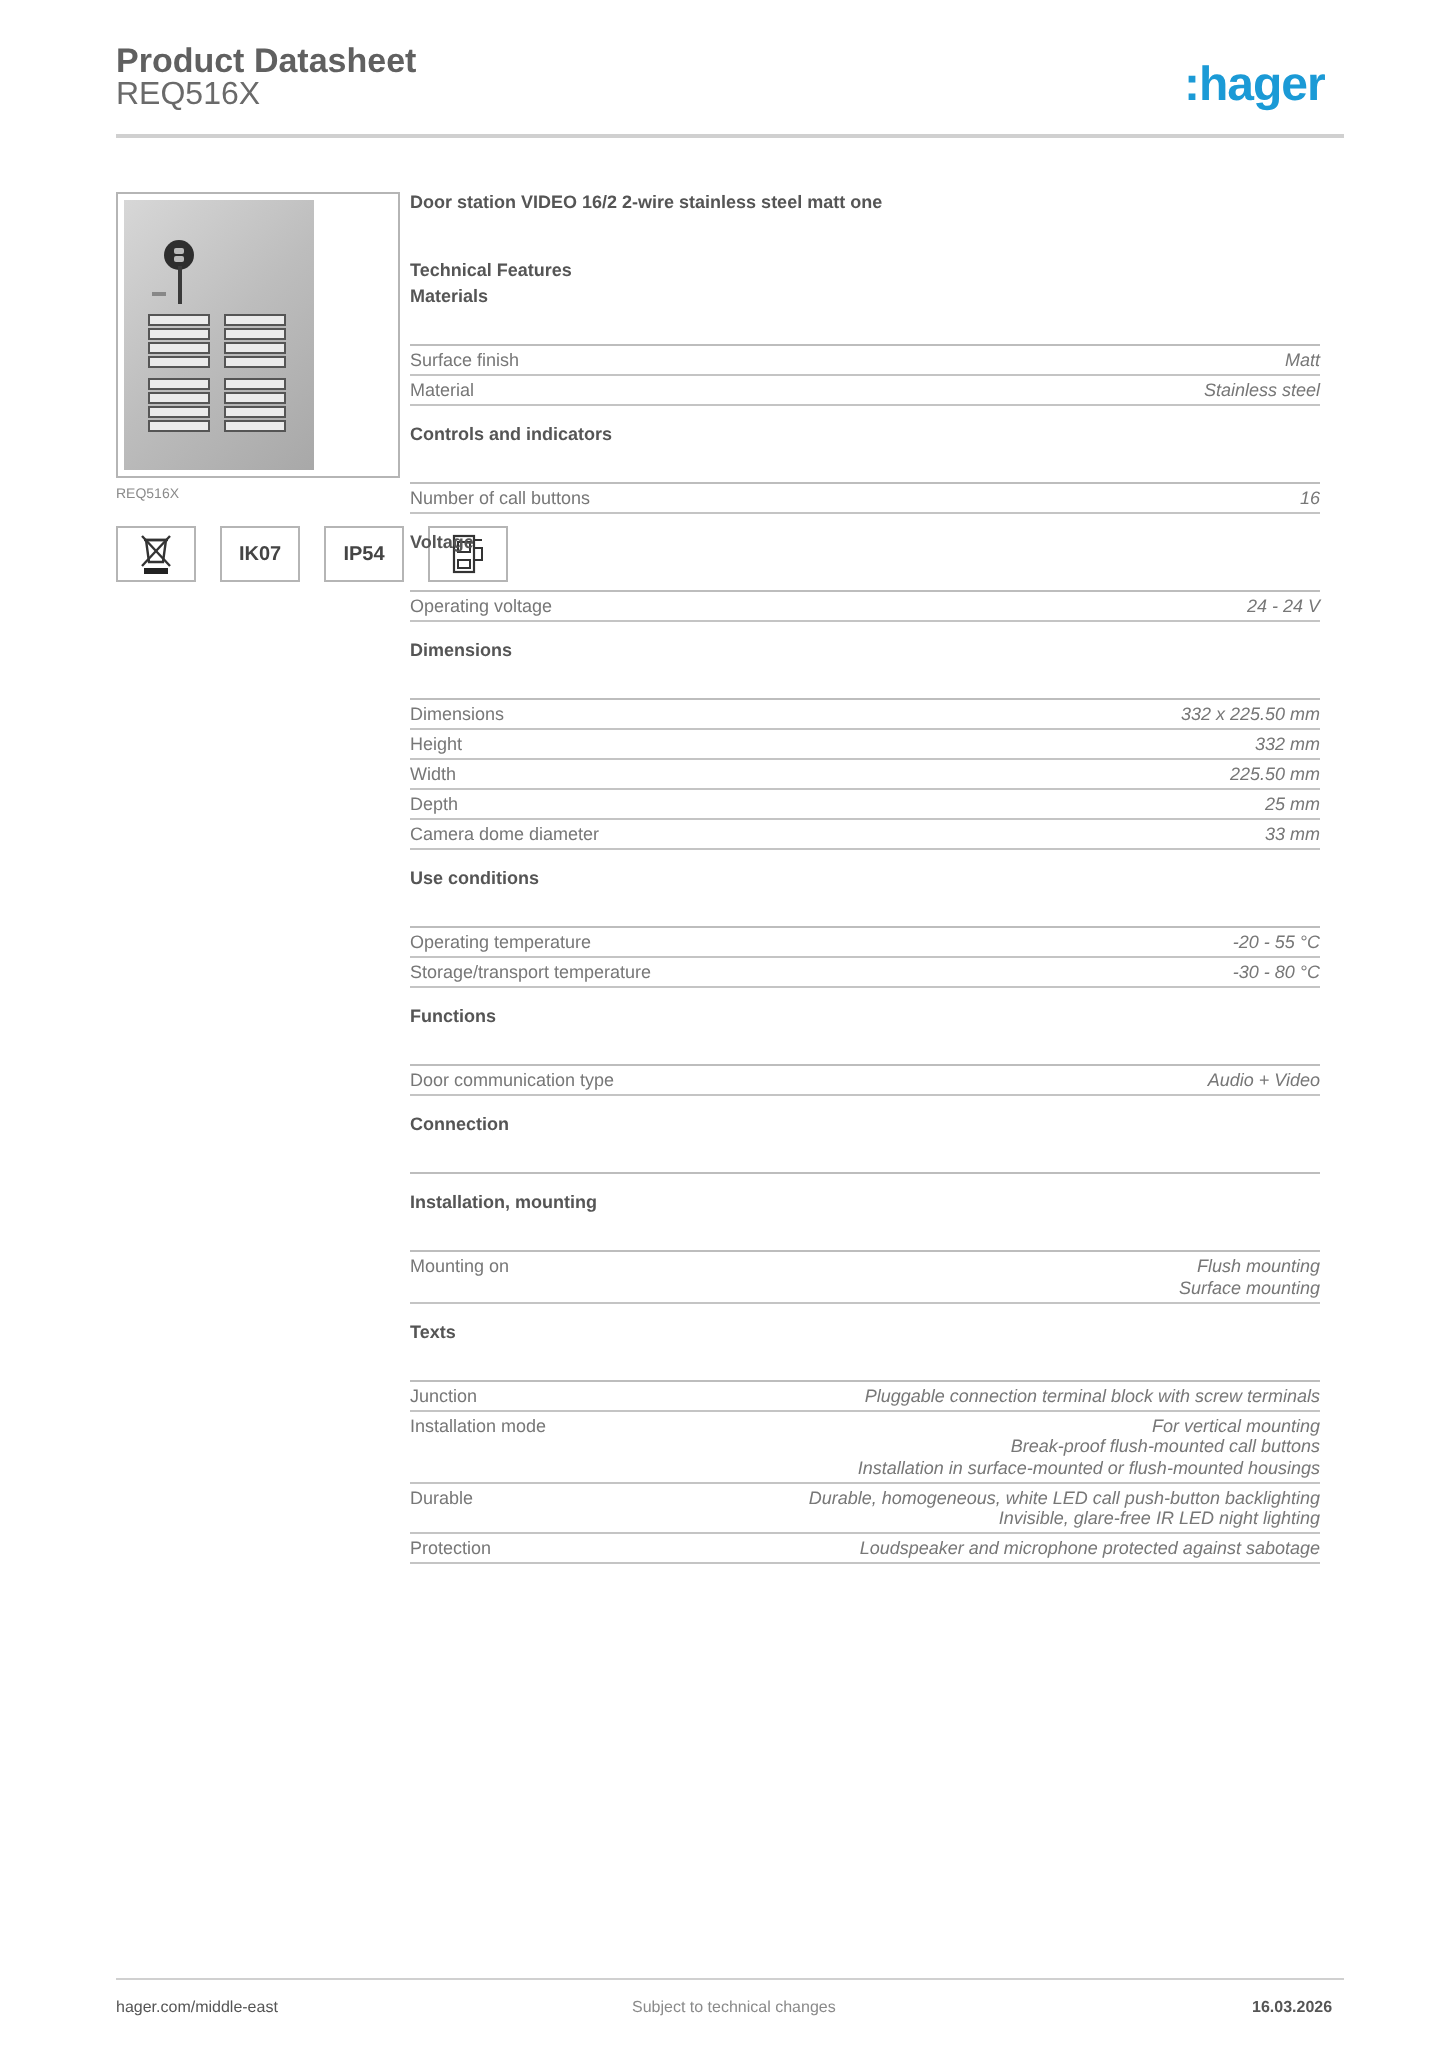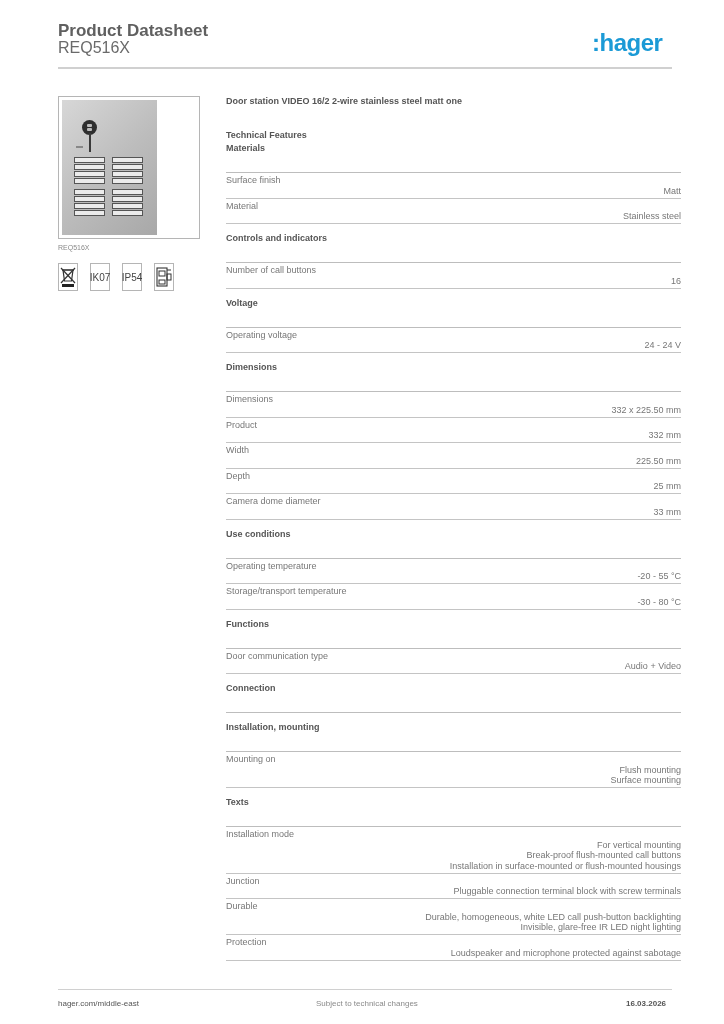--- a/index.html
+++ b/index.html
@@ -15,31 +15,31 @@
            background:linear-gradient(135deg,#d7d7d7 0%,#bdbdbd 50%,#a8a8a8 100%); }
   .camera { position:absolute; left:20px; top:20px; width:15px; height:15px; border-radius:50%; background:#2e2e2e; }
   .camera::before, .camera::after { content:""; position:absolute; left:5px; width:5px; height:3px; background:#bbb; border-radius:1px; }
   .camera::before { top:4px; } .camera::after { top:8px; }
   .cam-stem { position:absolute; left:27px; top:33px; width:2px; height:19px; background:#3a3a3a; }
   .cam-led { position:absolute; left:14px; top:46px; width:7px; height:2px; background:#888; }
   .btn-col { position:absolute; width:31px; }
   .callbtn { width:31px; height:6px; border:1px solid #555; background:#ebebeb; margin-bottom:1px; box-sizing:border-box; }
   .img-caption { position:absolute; left:58px; top:244px; font-size:7px; color:#8a8a8a; }
   .badges { position:absolute; left:58px; top:263px; display:flex; gap:12px; }
-  .badge { width:20px; height:28px; border:1px solid #b5b5b5; box-sizing:border-box; display:flex; align-items:center; justify-content:center;
-           font-size:10px; font-weight:normal; color:#444; }
+  .badge { width:40px; height:28px; border:1px solid #b5b5b5; box-sizing:border-box; display:flex; align-items:center; justify-content:center;
+           font-size:10px; font-weight:bold; color:#444; }
   .badge svg { display:block; }
 
-  .content { position:absolute; left:226px; top:96px; width:455px; }
+  .content { position:absolute; left:205px; top:96px; width:455px; }
   .prod-desc { font-size:9px; font-weight:bold; color:#555; height:14px; }
   .tech-title { font-size:9px; font-weight:bold; color:#555; margin-top:20px; margin-bottom:3px; }
   .group { margin-bottom:9px; }
   .group-title { font-size:9px; font-weight:bold; color:#555; padding-bottom:19px; border-bottom:1px solid #bdbdbd; }
-  .row { display:flex; justify-content:space-between; font-size:9px; color:#777; border-bottom:1px solid #c4c4c4; padding:2px 0 1.5px 0; line-height:10.5px;flex-direction:column; }
-  .row .val { text-align:right; }
+  .row { display:flex; justify-content:space-between; font-size:9px; color:#777; border-bottom:1px solid #c4c4c4; padding:2px 0 1.5px 0; line-height:10.5px; }
+  .row .val { text-align:right;font-style:italic; }
   .row .val span { display:block; }
 
   .footer-rule { position:absolute; left:58px; top:989px; width:614px; height:1px; background:#d0d0d0; }
   .footer-left { position:absolute; left:58px; top:999px; font-size:8px; font-weight:normal; color:#555; }
   .footer-mid { position:absolute; left:316px; top:999px; font-size:8px; color:#8a8a8a; }
   .footer-right { position:absolute; left:626px; top:999px; font-size:8px; font-weight:bold; color:#555; }
 </style>
 </head>
 <body>
 
@@ -141,21 +141,21 @@
       </div>
       <div class="group">
         <div class="group-title">Dimensions</div>
         <div class="row">
           <div class="label">Dimensions</div>
           <div class="val">
             <span>332 x 225.50 mm</span>
           </div>
         </div>
         <div class="row">
-          <div class="label">Product</div>
+          <div class="label">Height</div>
           <div class="val">
             <span>332 mm</span>
           </div>
         </div>
         <div class="row">
           <div class="label">Width</div>
           <div class="val">
             <span>225.50 mm</span>
           </div>
         </div>
@@ -204,32 +204,32 @@
         <div class="row">
           <div class="label">Mounting on</div>
           <div class="val">
             <span>Flush mounting</span>
             <span>Surface mounting</span>
           </div>
         </div>
       </div>
       <div class="group">
         <div class="group-title">Texts</div>
+        <div class="row">
+          <div class="label">Junction</div>
+          <div class="val">
+            <span>Pluggable connection terminal block with screw terminals</span>
+          </div>
+        </div>
         <div class="row">
           <div class="label">Installation mode</div>
           <div class="val">
             <span>For vertical mounting</span>
             <span>Break-proof flush-mounted call buttons</span>
             <span>Installation in surface-mounted or flush-mounted housings</span>
-          </div>
-        </div>
-        <div class="row">
-          <div class="label">Junction</div>
-          <div class="val">
-            <span>Pluggable connection terminal block with screw terminals</span>
           </div>
         </div>
         <div class="row">
           <div class="label">Durable</div>
           <div class="val">
             <span>Durable, homogeneous, white LED call push-button backlighting</span>
             <span>Invisible, glare-free IR LED night lighting</span>
           </div>
         </div>
         <div class="row">

